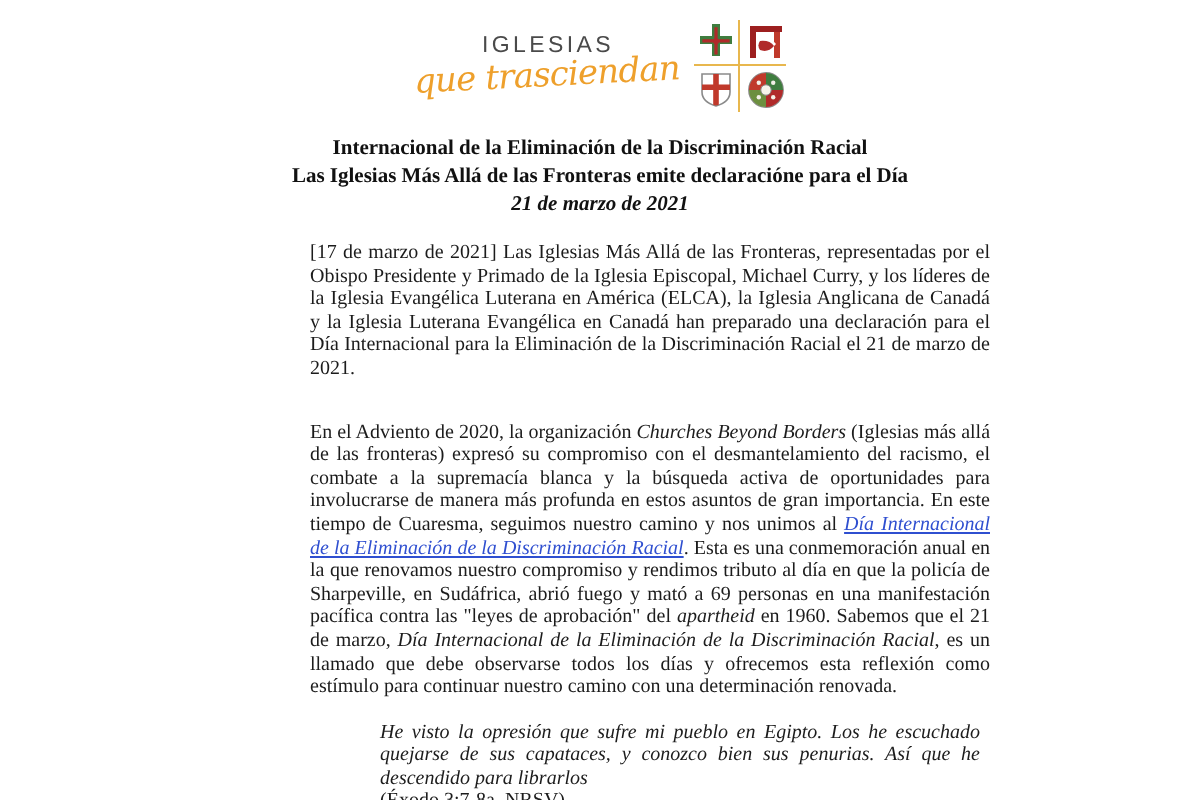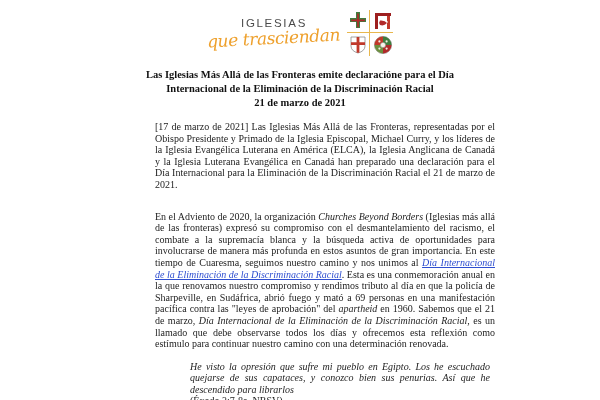--- a/index.html
+++ b/index.html
@@ -92,20 +92,21 @@
     width: 400px;
   }
   .title-line {
     font-weight: bold;
     font-size: 10.5px;
     line-height: 13.5px;
     color: #111111;
   }
   .title-date {
     font-weight: bold;
+    font-style: italic;
     font-size: 10.5px;
     line-height: 14px;
     color: #111111;
     margin-top: 1px;
   }
 
   
   .body-col {
     width: 340px;
     margin: 0 0 0 155px;
@@ -186,22 +187,22 @@
           <circle cx="6.4" cy="6.4" r="1.1" fill="#f2efe6"></circle>
           <circle cx="13.6" cy="6.4" r="1.1" fill="#f2efe6"></circle>
           <circle cx="6.4" cy="13.6" r="1.1" fill="#f2efe6"></circle>
           <circle cx="13.6" cy="13.6" r="1.1" fill="#f2efe6"></circle>
         </svg>
       </div>
     </div>
   </div>
 
   <div class="title-block">
+    <div class="title-line">Internacional de la Eliminación de la Discriminación Racial</div>
     <div class="title-line">Las Iglesias Más Allá de las Fronteras emite declaracióne para el Día</div>
-    <div class="title-line">Internacional de la Eliminación de la Discriminación Racial</div>
     <div class="title-date">21 de marzo de 2021</div>
   </div>
 
   <div class="body-col">
     <div class="sp-lg"></div>
 
     <p class="para first-para">[17 de marzo de 2021] Las Iglesias Más Allá de las Fronteras, representadas por el Obispo Presidente y Primado de la Iglesia Episcopal, Michael Curry, y los líderes de la Iglesia Evangélica Luterana en América (ELCA), la Iglesia Anglicana de Canadá y la Iglesia Luterana Evangélica en Canadá han preparado una declaración para el Día Internacional para la Eliminación de la Discriminación Racial el 21 de marzo de 2021.</p>
 
     <div class="sp-md"></div>
 

